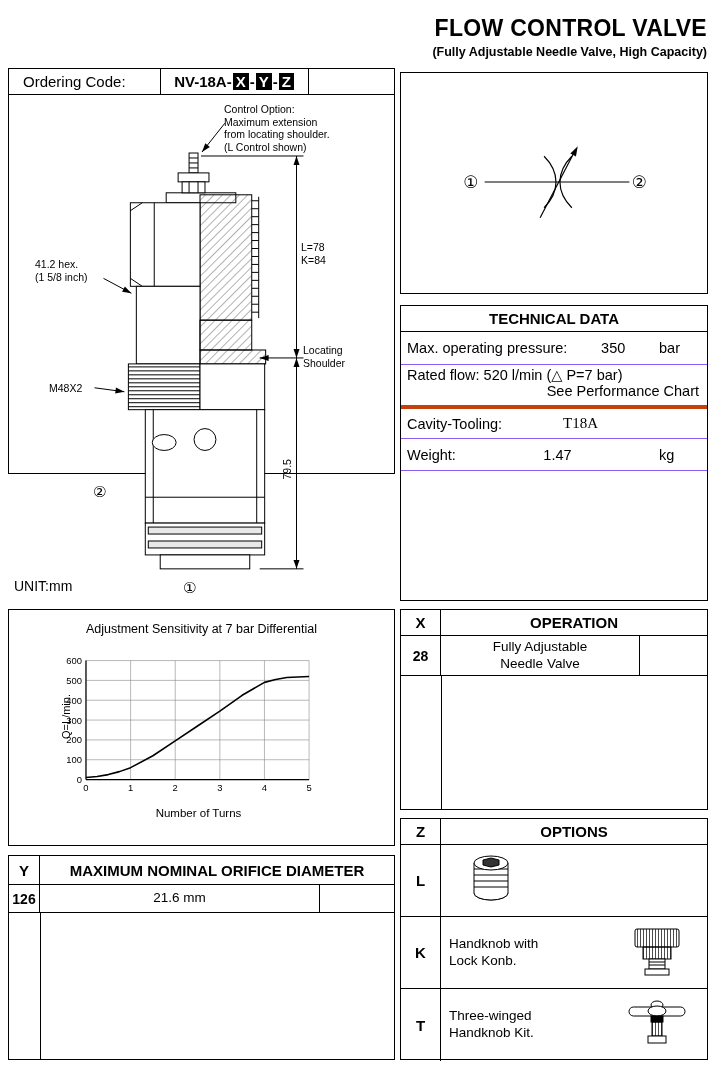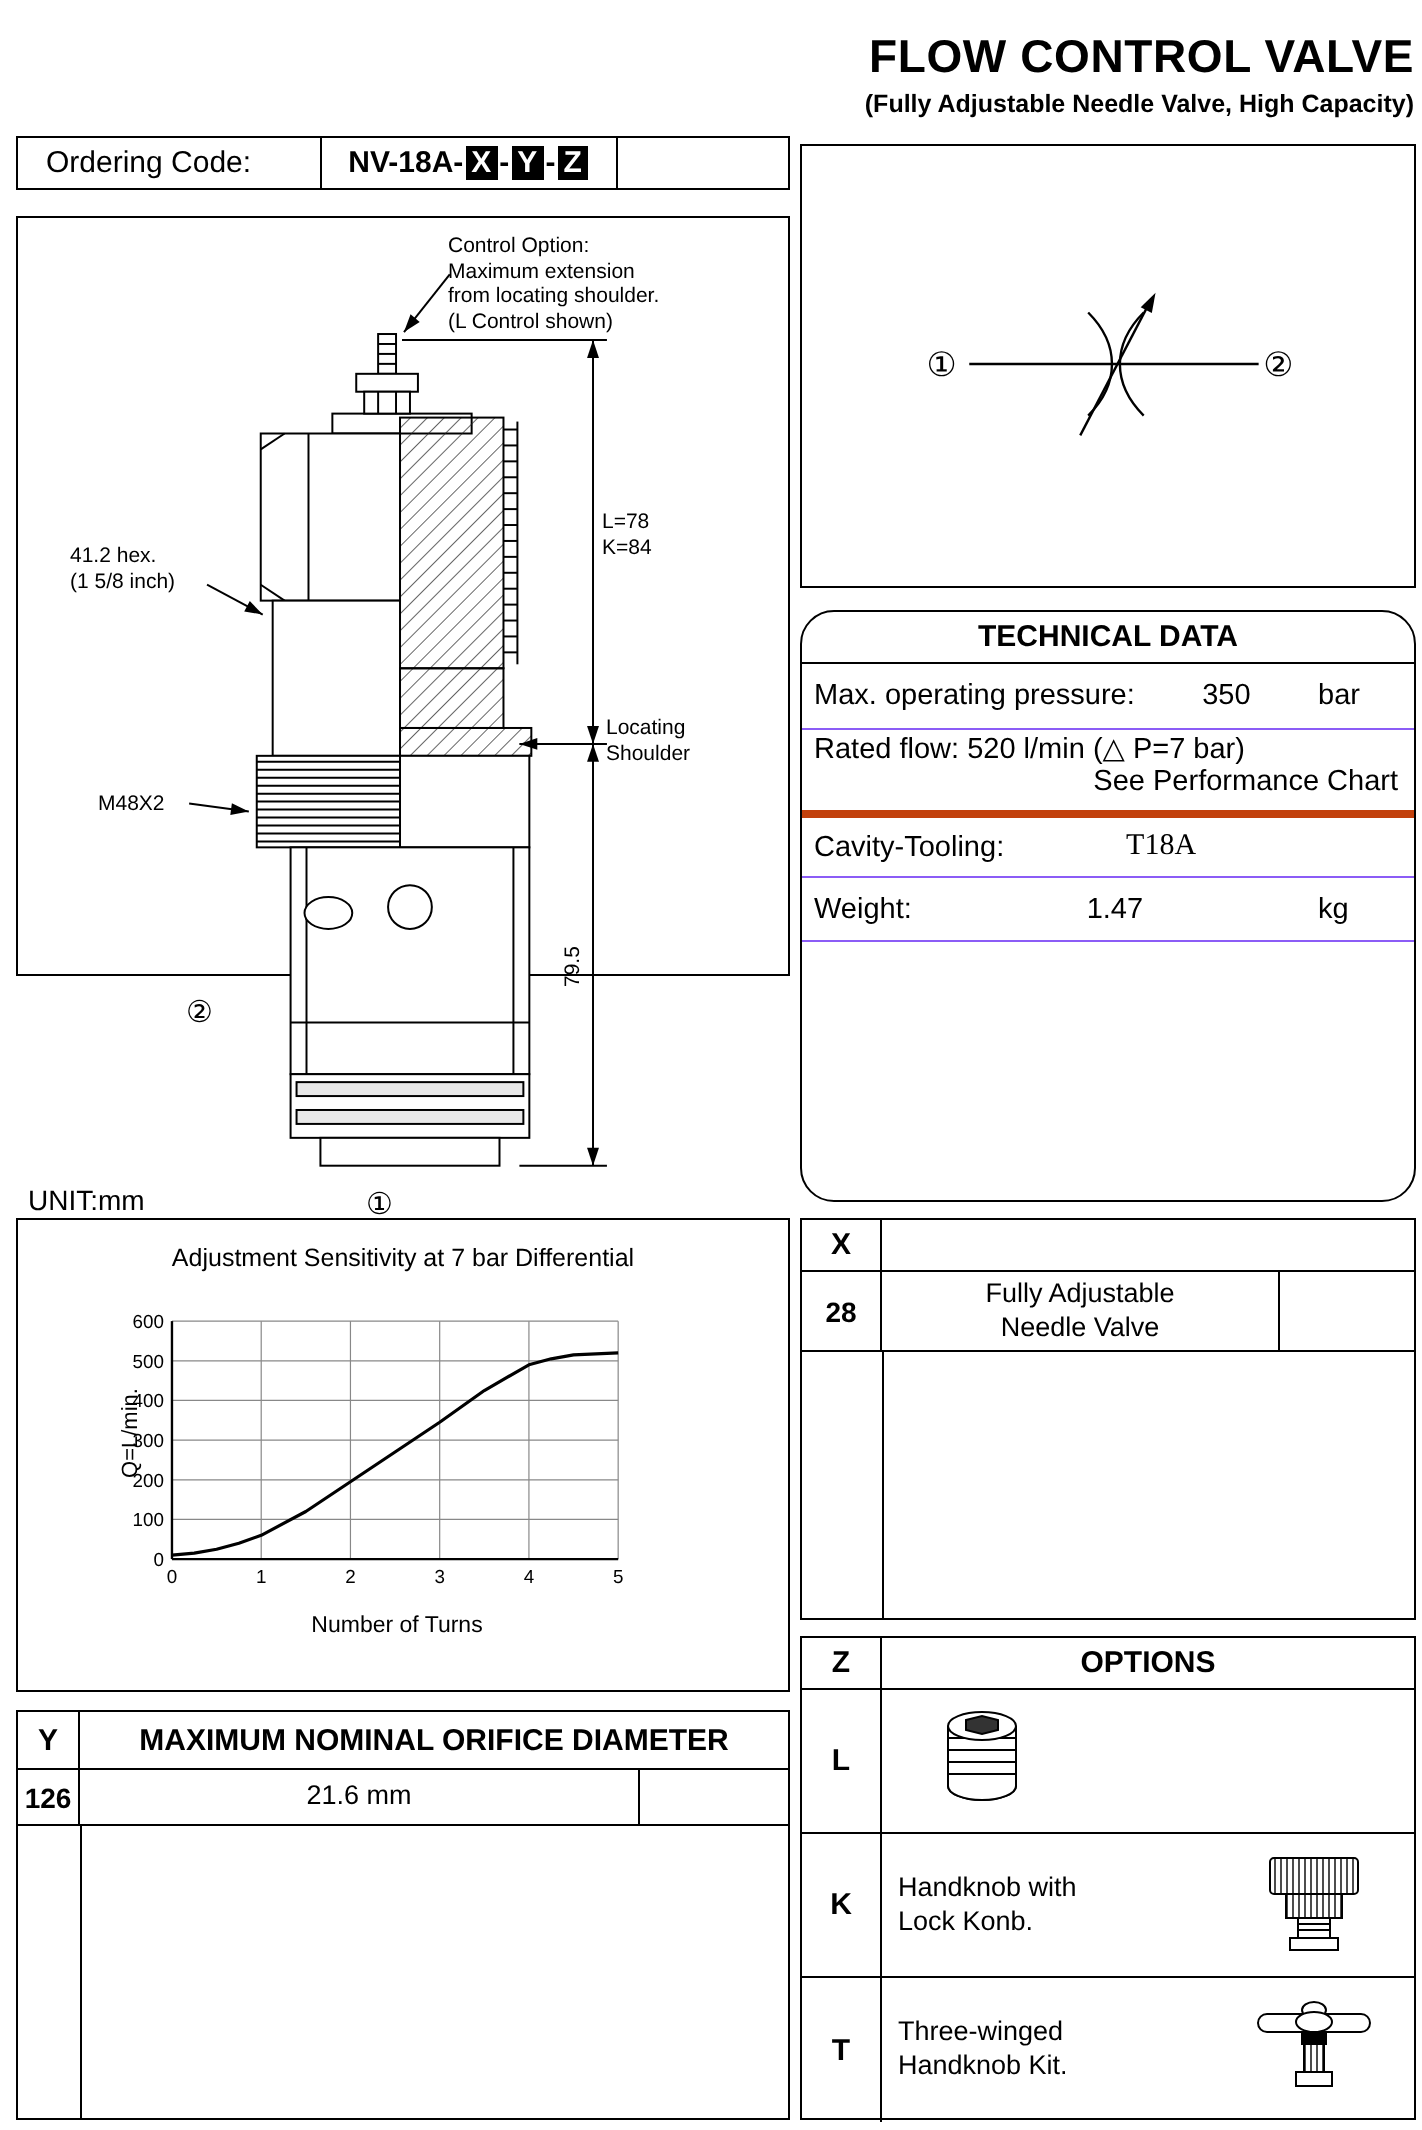--- a/index.html
+++ b/index.html
@@ -59,21 +59,21 @@
     <div class="oc-code">
         <span>NV-18A-</span>
         <span class="blk">X</span>
         <span>-</span>
         <span class="blk">Y</span>
         <span>-</span>
         <span class="blk">Z</span>
       </div>
   </div>
 
-  <div class="box" style="left:8px;top:108px;width:387px;height:380px;padding-left:36px;">
+  <div class="box" style="left:8px;top:94px;width:387px;height:380px;padding-left:36px;">
     <svg viewBox="0 0 387 507" style="position:absolute;left:0;top:0;width:385px;height:505px;">
       <defs>
         <pattern id="hatch" patternUnits="userSpaceOnUse" width="6" height="6" patternTransform="rotate(45)">
           <line x1="0" y1="0" x2="0" y2="6" stroke="#222" stroke-width="0.7"></line>
         </pattern>
       </defs>
       <g stroke="#000" stroke-width="1" fill="none">
 
         <rect x="158" y="98" width="70" height="10" fill="#fff"></rect>
 
@@ -187,21 +187,21 @@
         <path d="M144,84 C160,100 160,120 144,136"></path>
         <path d="M172,84 C156,100 156,120 172,136"></path>
         <line x1="140" y1="146" x2="176" y2="77"></line>
       </g>
       <polygon points="178,74 176.1,84.3 170.5,81.3" fill="#000"></polygon>
       <text x="70" y="116" font-size="17" text-anchor="middle">①</text>
       <text x="240" y="116" font-size="17" text-anchor="middle">②</text>
     </svg>
   </div>
 
-  <div class="box" style="left:400px;top:305px;width:308px;height:296px;border-radius:17px;">
+  <div class="box" style="left:400px;top:305px;width:308px;height:296px;">
     <div class="td-header">TECHNICAL DATA</div>
     <div class="td-row" style="height:33px;">
       <span class="td-label">Max. operating pressure:</span>
       <span class="td-value">350</span>
       <span class="td-unit">bar</span>
     </div>
     <div class="td-row2" style="height:44px;">
       <div><span class="td-label">Rated flow:</span> <span>520 l/min (△ P=7 bar)</span></div>
       <div class="td-note">See Performance Chart</div>
     </div>
@@ -250,20 +250,21 @@
         <text x="73" y="54.5" text-anchor="end" font-size="9.5" fill="#000">600</text>
         <line x1="77" y1="171" x2="77" y2="51" stroke="#000" stroke-width="1.2"></line>
         <line x1="77" y1="171" x2="302" y2="171" stroke="#000" stroke-width="1.2"></line>
         <polyline points="77,169 88.25,168 99.5,166 110.75,163 122,159 144.5,147 167,132 189.5,117 212,102 234.5,86 257,73 268.25,70 279.5,68 302,67" fill="none" stroke="#000" stroke-width="1.6" stroke-linejoin="round"></polyline>
       </svg>
   </div>
 
   <div class="box" style="left:400px;top:609px;width:308px;height:201px;">
     <div class="kt-header">
       <div class="kt-key">X</div>
+      <div class="kt-title">OPERATION</div>
     </div>
     <div class="kt-row" style="height:40px;">
       <div class="kt-key" style="font-size:14px;">28</div>
       <div class="kt-cell preline">Fully Adjustable
 Needle Valve</div>
       <div class="kt-spacer" style="width:68px;"></div>
     </div>
     <div class="kt-colline" style="left:40px;top:66px;"></div>
   </div>
 

